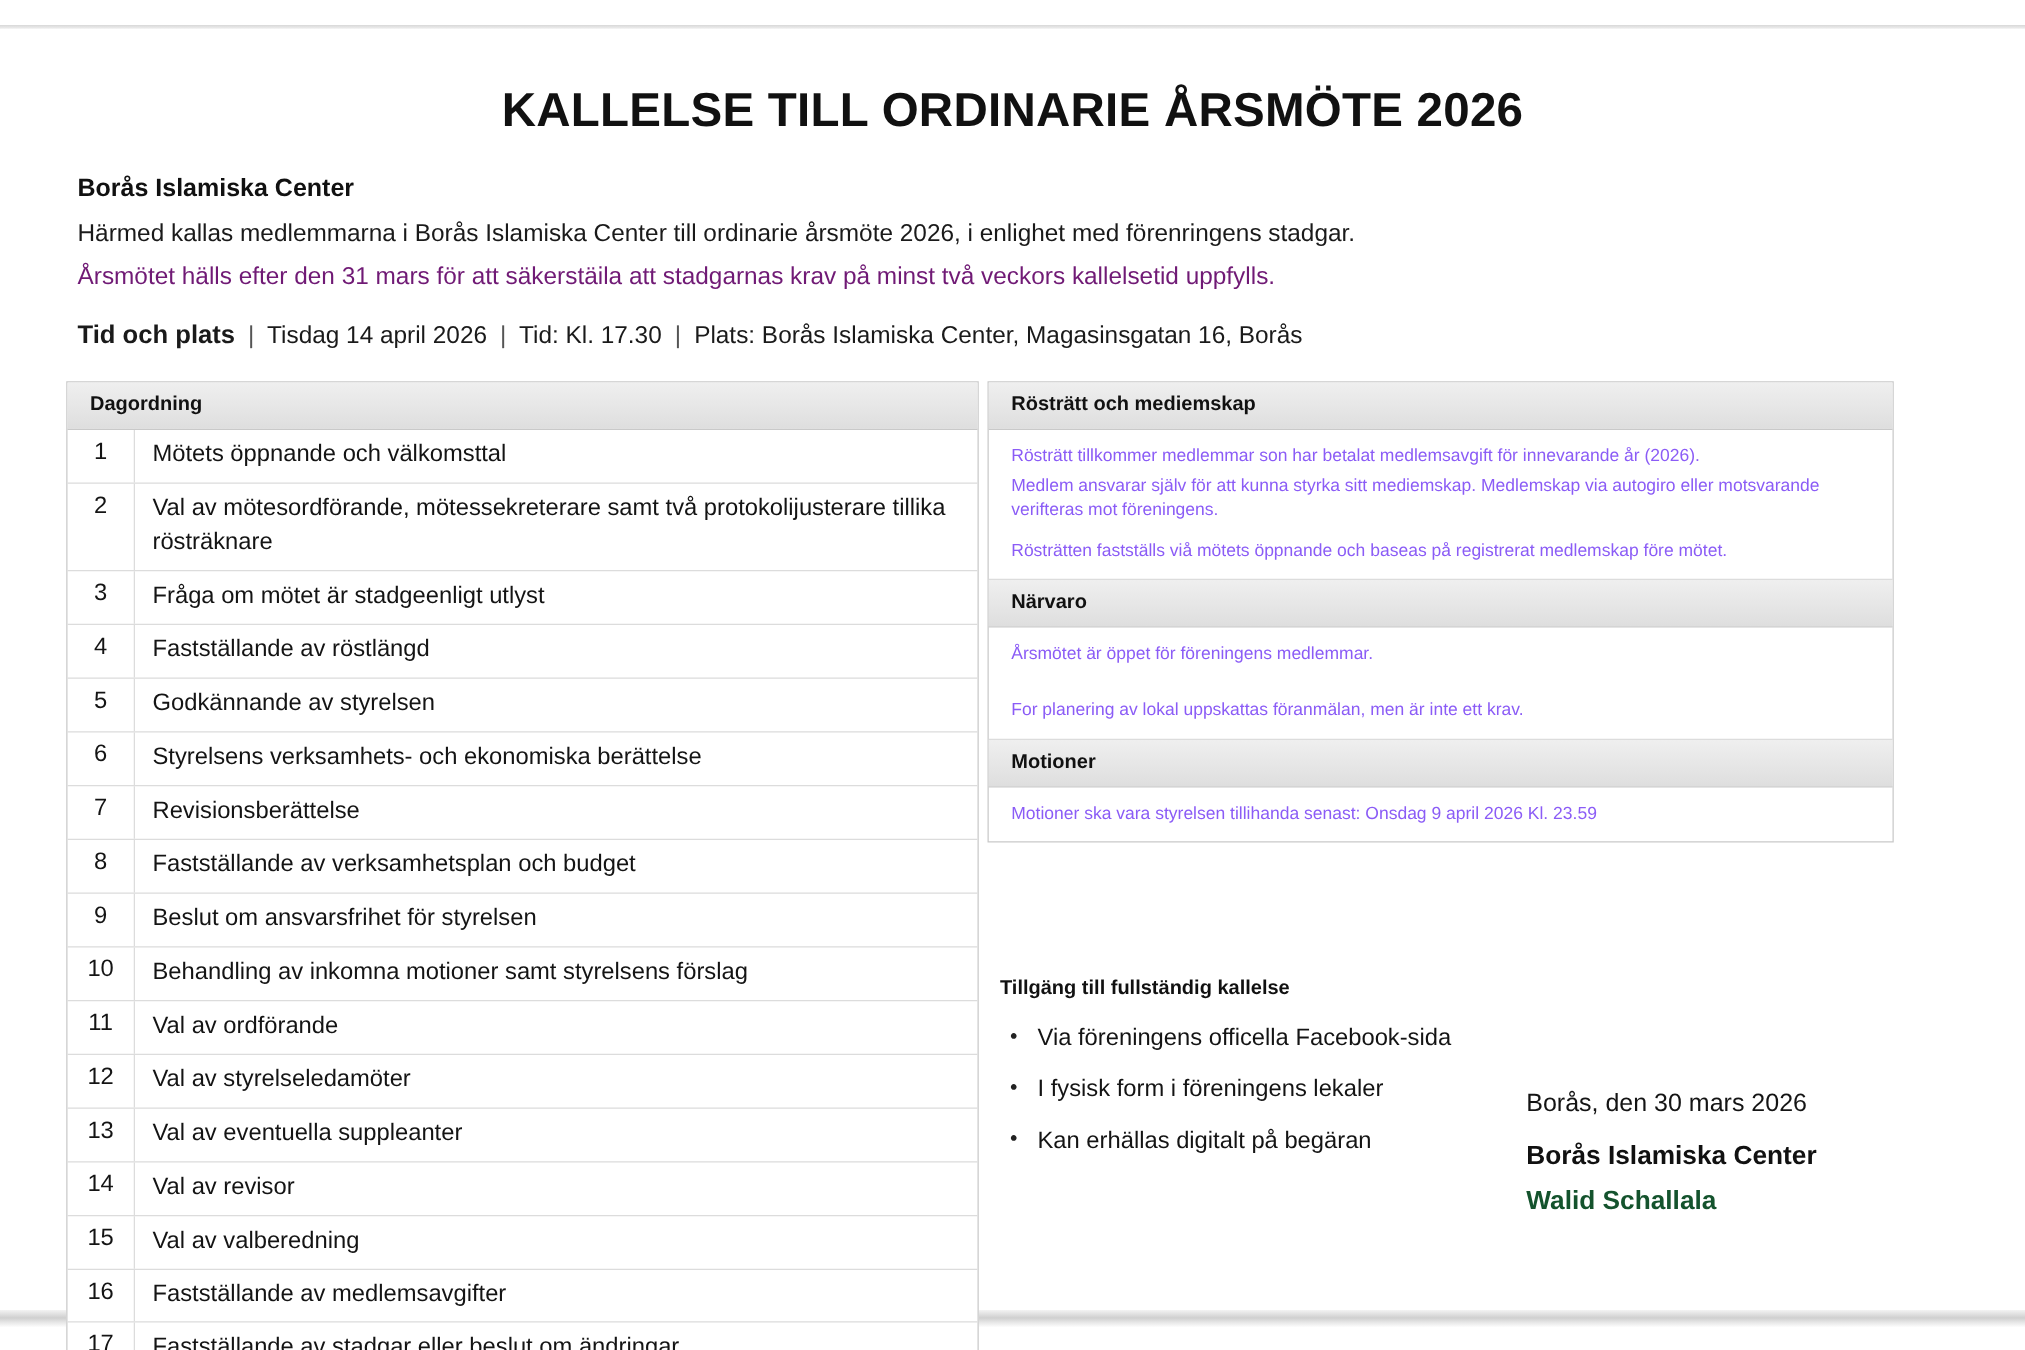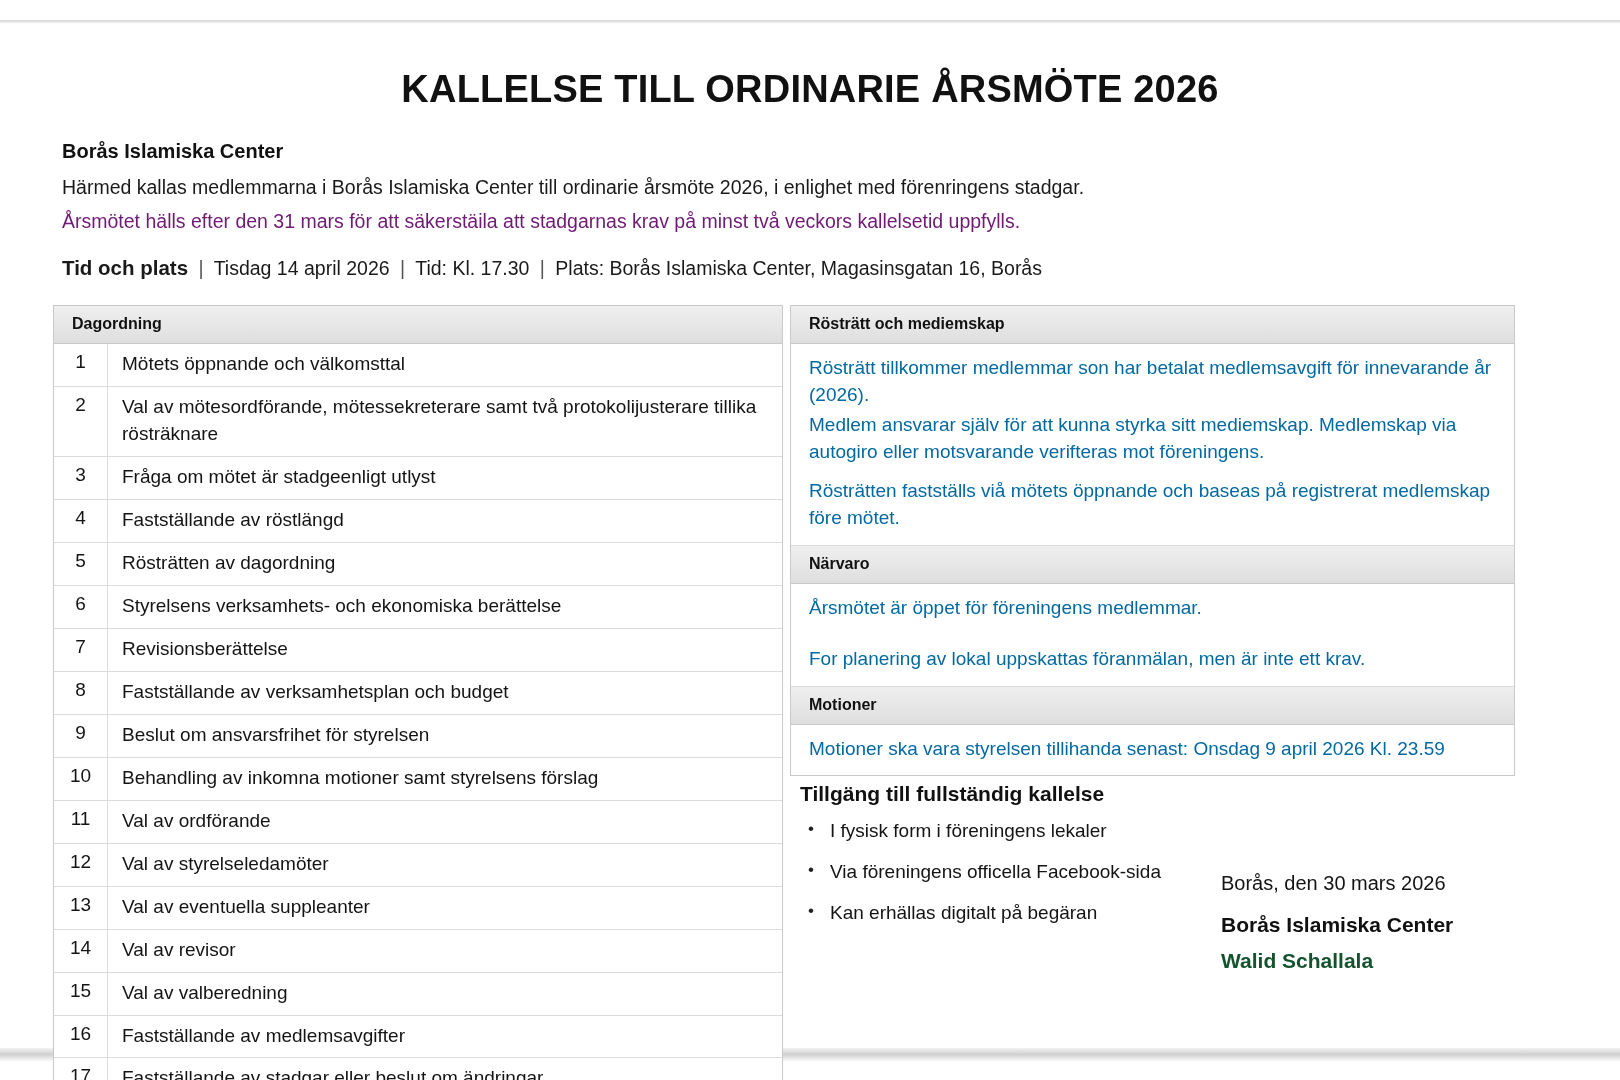--- a/index.html
+++ b/index.html
@@ -136,39 +136,39 @@
     padding: 7px 10px 8px 14px;
     box-sizing: border-box;
     color: #141414;
     line-height: 1.42;
   }
 
   .rblock {
     border-bottom: 1px solid #dcdcdc;
     padding: 11px 22px 13px 18px;
     box-sizing: border-box;
-    font-size: 19px;
+    font-size: 14px;
     line-height: 1.40;
-    color: #0369a1;
+    color: #8b5cf6;
   }
   .rblock:last-child { border-bottom: none; }
   .rblock p { margin: 0; }
   .rblock p + p { margin-top: 13px; }
 
   
   .tail {
     position: absolute;
     left: 790px;
     top: 760px;
     width: 730px;
   }
   .tail-title {
     position: absolute;
     left: 10px; top: 22px;
-    font-size: 21px;
+    font-size: 16px;
     font-weight: bold;
     color: #111;
   }
   .bullets {
     position: absolute;
     left: 10px;
     top: 60px;
     margin: 0;
     padding: 0;
     list-style: none;
@@ -251,21 +251,21 @@
         <div class="agenda-row">
           <div class="agenda-num">3</div>
           <div class="agenda-txt">Fråga om mötet är stadgeenligt utlyst</div>
         </div>
         <div class="agenda-row">
           <div class="agenda-num">4</div>
           <div class="agenda-txt">Fastställande av röstlängd</div>
         </div>
         <div class="agenda-row">
           <div class="agenda-num">5</div>
-          <div class="agenda-txt">Rösträtten av dagordning</div>
+          <div class="agenda-txt">Godkännande av styrelsen</div>
         </div>
         <div class="agenda-row">
           <div class="agenda-num">6</div>
           <div class="agenda-txt">Styrelsens verksamhets- och ekonomiska berättelse</div>
         </div>
         <div class="agenda-row">
           <div class="agenda-num">7</div>
           <div class="agenda-txt">Revisionsberättelse</div>
         </div>
         <div class="agenda-row">
@@ -330,22 +330,22 @@
       <div class="sec-head">Motioner</div>
       <div class="rblock">
         <p>Motioner ska vara styrelsen tillihanda senast:  Onsdag 9 april 2026 Kl. 23.59</p>
       </div>
 
     </div>
 
     <div class="tail">
       <div class="tail-title">Tillgäng till fullständig kallelse</div>
       <ul class="bullets">
+        <li>Via föreningens officella Facebook-sida</li>
         <li>I fysisk form i föreningens lekaler</li>
-        <li>Via föreningens officella Facebook-sida</li>
         <li>Kan erhällas digitalt på begäran</li>
       </ul>
       <div class="sign">
         <div class="sign-date">Borås, den 30 mars 2026</div>
         <div class="sign-org">Borås Islamiska Center</div>
         <div class="sign-person">Walid Schallala</div>
       </div>
     </div>
 
   </div>

